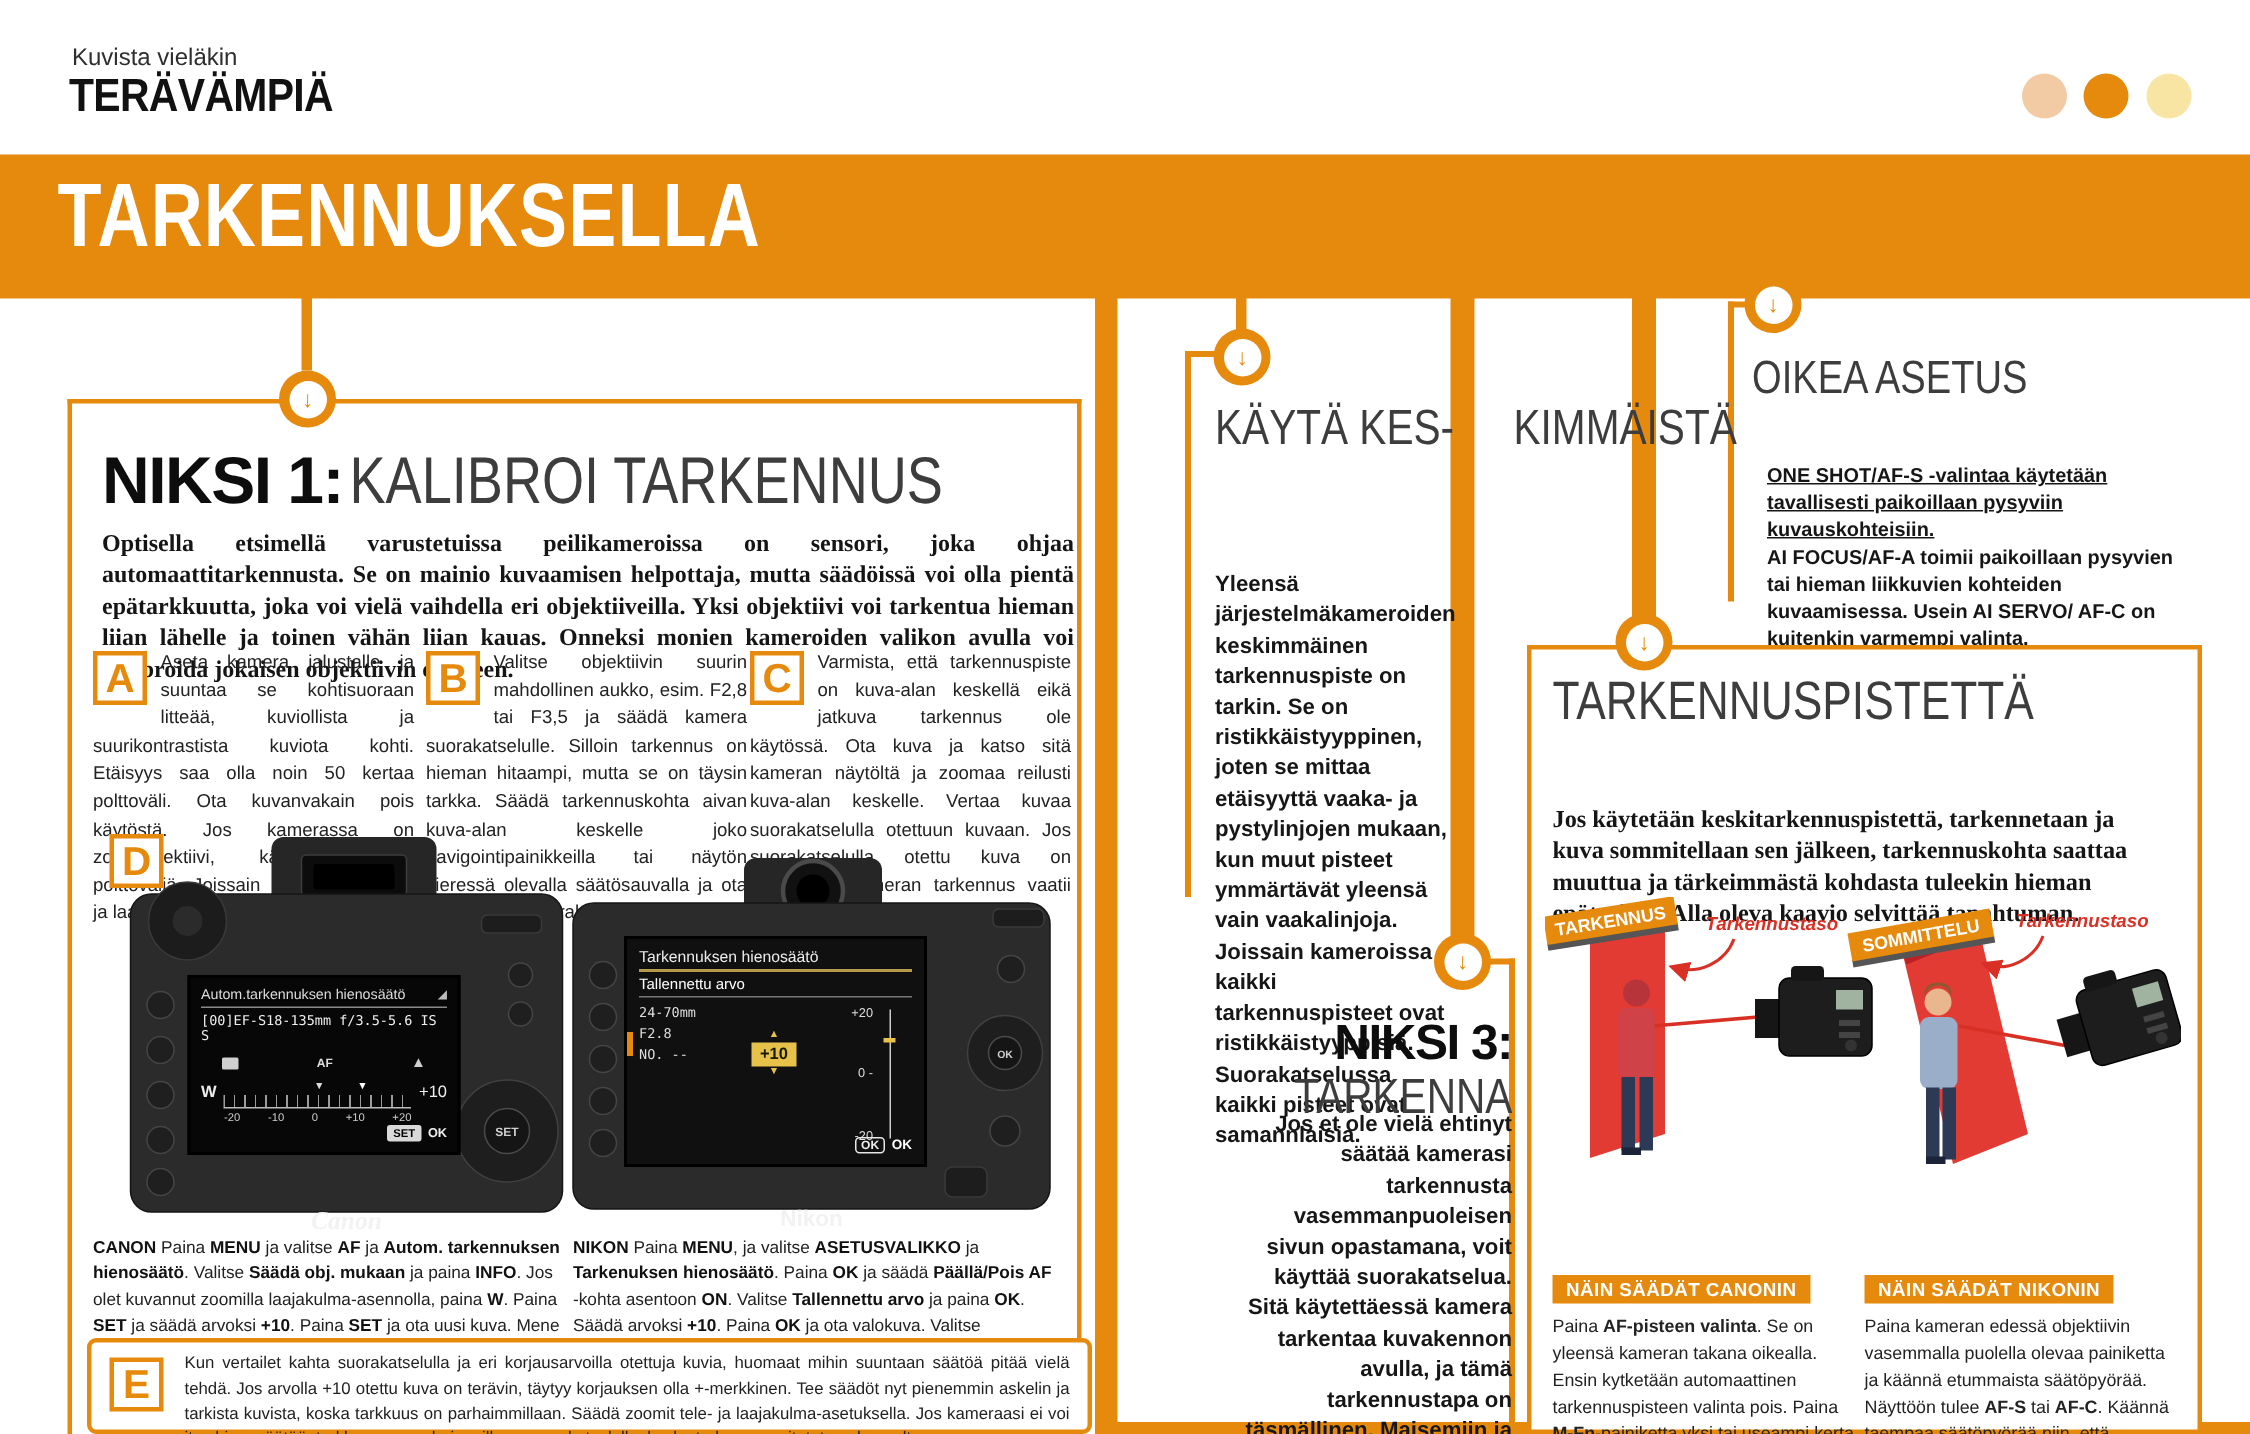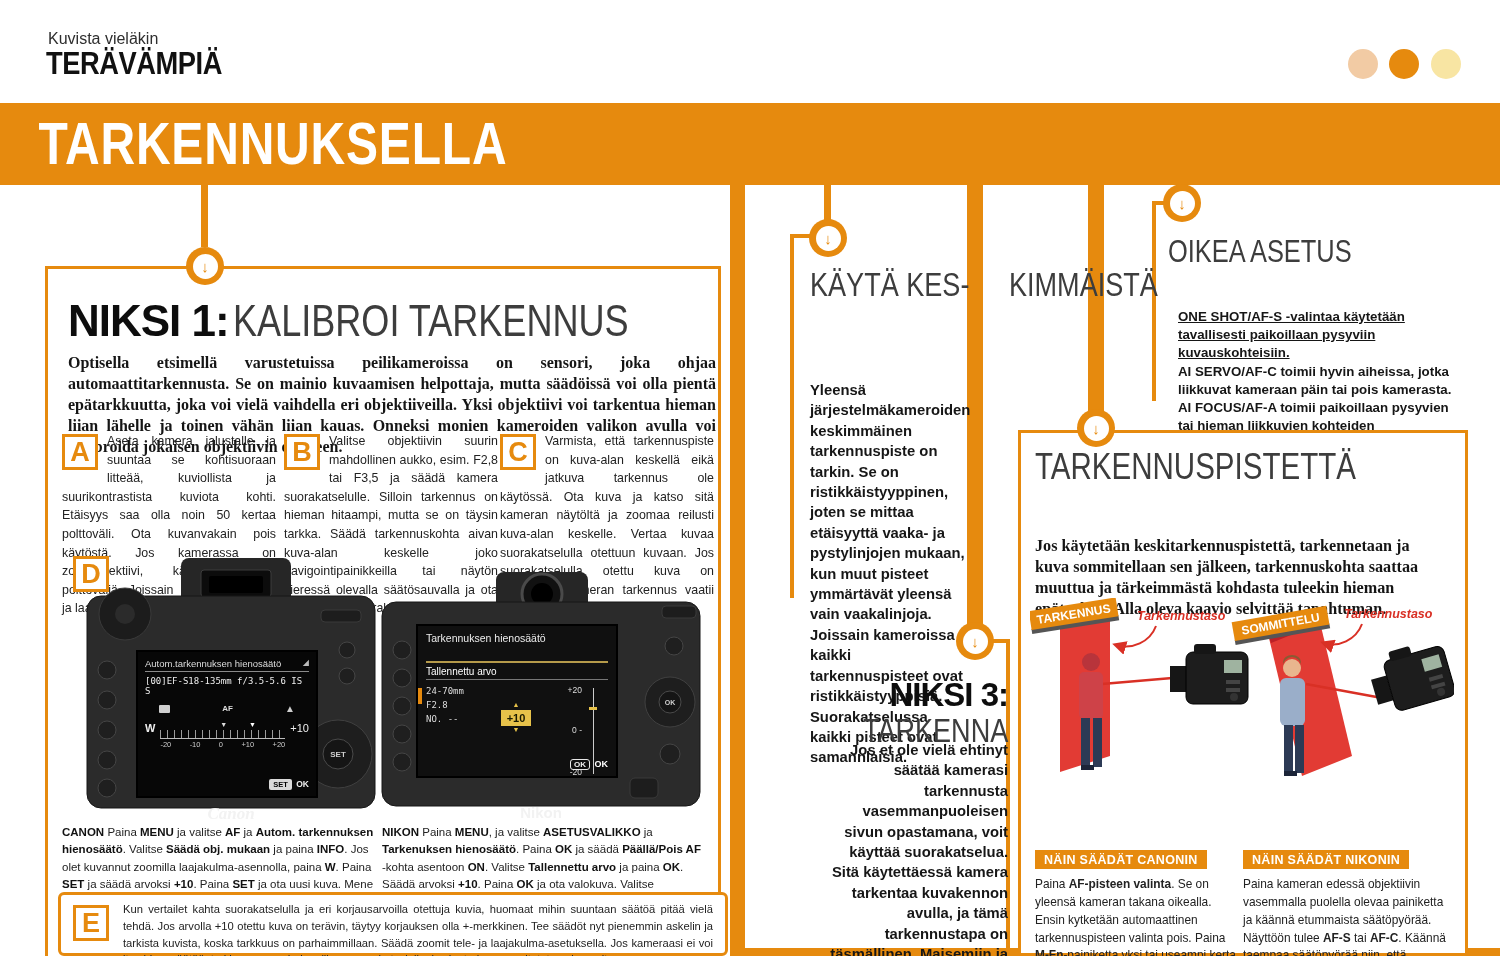--- a/index.html
+++ b/index.html
@@ -3,21 +3,21 @@
 <meta charset="utf-8">
 <style>
   html,body{margin:0;padding:0;background:#ffffff;}
   #page{position:relative;width:1500px;height:956px;background:#fff;overflow:hidden;
         font-family:"Liberation Sans", sans-serif;color:#1a1a1a;}
   .abs{position:absolute;}
   
   .kicker{font-size:16px;color:#2e2e2e;}
   .kicker-title{font-size:31px;font-weight:800;letter-spacing:-.5px;color:#111;
     display:inline-block;transform:scaleX(.88);transform-origin:0 50%;}
-  .banner{background:#E68A0E;width:1500px;height:82px;}
+  .banner{background:#E68A0E;width:1500px;height:96px;}
   .banner-text{color:#fff;font-size:60px;font-weight:700;line-height:82px;padding-left:48px;
     display:inline-block;transform:scaleX(.8);transform-origin:0 50%;letter-spacing:1px;white-space:nowrap;}
   .dot{width:30px;height:30px;border-radius:50%;display:inline-block;}
   
   .conn{width:38px;height:38px;border-radius:50%;background:#E68A0E;display:flex;align-items:center;justify-content:center;z-index:5;}
   .conn .in{width:25px;height:25px;border-radius:50%;background:#fff;display:flex;align-items:center;justify-content:center;
     color:#E68A0E;font-weight:800;font-size:15px;}
   .oline{background:#E68A0E;}
   
   .obox{border:3px solid #E68A0E;background:#fff;}
@@ -118,21 +118,21 @@
       <circle cx="22" cy="172" r="9" fill="#1f1f1f" stroke="#454545"></circle>
       <circle cx="22" cy="202" r="9" fill="#1f1f1f" stroke="#454545"></circle>
       <circle cx="22" cy="230" r="9" fill="#1f1f1f" stroke="#454545"></circle>
       <rect x="236" y="52" width="40" height="12" rx="4" fill="#1d1d1d" stroke="#3a3a3a"></rect>
       <circle cx="262" cy="92" r="8" fill="#1f1f1f" stroke="#454545"></circle>
       <circle cx="262" cy="118" r="8" fill="#1f1f1f" stroke="#454545"></circle>
       <circle cx="253" cy="196" r="34" fill="#1e1e1e" stroke="#404040"></circle>
       <circle cx="253" cy="196" r="15" fill="#151515" stroke="#4a4a4a"></circle>
       <text x="253" y="199" font-size="8" fill="#cfcfcf" text-anchor="middle" font-family="Liberation Sans, sans-serif" font-weight="bold">SET</text>
     </svg>
-    <div class="lcd" style="left:51px;top:92px;width:182px;height:148px;padding:6px 7px;">
+    <div class="lcd" style="left:40px;top:92px;width:182px;height:120px;padding:6px 7px;">
       <div style="display:flex;justify-content:space-between;border-bottom:1px solid #8a8a8a;padding-bottom:2px;">
         <span class="lcd-sm">Autom.tarkennuksen hienosäätö</span>
         <span style="font-size:8px;color:#bbb;">◢</span>
       </div>
       <div class="mono" style="font-size:9px;color:#eee;margin-top:4px;">[00]EF-S18-135mm f/3.5-5.6 IS S</div>
       <div style="display:flex;justify-content:space-between;margin-top:7px;padding:0 14px;align-items:center;">
         <span style="width:11px;height:8px;background:#cfcfcf;display:inline-block;border-radius:1px;"></span>
         <span style="font-size:8px;color:#ddd;font-weight:bold;">AF</span>
         <span style="font-size:10px;color:#cfcfcf;">▲</span>
       </div>
@@ -176,21 +176,21 @@
       <rect x="282" y="34" width="34" height="12" rx="4" fill="#1d1d1d" stroke="#3a3a3a"></rect>
       <circle cx="294" cy="74" r="9" fill="#1f1f1f" stroke="#454545"></circle>
       <circle cx="290" cy="130" r="25" fill="#1e1e1e" stroke="#404040"></circle>
       <circle cx="290" cy="130" r="11" fill="#151515" stroke="#4a4a4a"></circle>
       <text x="290" y="133" font-size="7" fill="#cfcfcf" text-anchor="middle" font-family="Liberation Sans, sans-serif" font-weight="bold">OK</text>
       <circle cx="290" cy="182" r="10" fill="#1f1f1f" stroke="#454545"></circle>
       <rect x="250" y="206" width="28" height="20" rx="5" fill="#1d1d1d" stroke="#3a3a3a"></rect>
     </svg>
     <div class="lcd" style="left:36px;top:52px;width:202px;height:154px;padding:6px 8px;background:#101010;">
       <div style="position:absolute;left:0;top:62px;width:4px;height:16px;background:#E68A0E;"></div>
-      <div style="font-size:10.5px;color:#ececec;border-bottom:2px solid #b59a4a;padding-bottom:17px;">Tarkennuksen hienosäätö</div>
+      <div style="font-size:10.5px;color:#ececec;border-bottom:2px solid #b59a4a;padding-bottom:2px;">Tarkennuksen hienosäätö</div>
       <div style="font-size:10px;color:#fff;margin-top:3px;border-bottom:1px solid #777;padding-bottom:2px;">Tallennettu arvo</div>
       <div style="display:flex;margin-top:5px;">
         <div class="mono" style="font-size:9px;color:#ddd;line-height:1.55;width:64px;">
           <div>24-70mm</div>
           <div>F2.8</div>
           <div>NO. --</div>
         </div>
         <div style="width:52px;text-align:center;padding-top:16px;">
           <div style="font-size:7px;color:#E7C24A;">▲</div>
           <span class="ylw">+10</span>
@@ -241,21 +241,20 @@
   <div class="abs boldcol" style="left:826px;top:740px;width:182px;font-size:14.8px;line-height:1.38;text-align:right;">Jos et ole vielä ehtinyt säätää kamerasi tarkennusta vasemmanpuoleisen sivun opastamana, voit käyttää suorakatselua. Sitä käytettäessä kamera tarkentaa kuvakennon avulla, ja tämä tarkennustapa on täsmällinen. Maisemiin ja muihin rauhallisiin kohteisiin saa suorakatselulla usein hieman lisää terävyyttä.</div>
 
   <div class="abs conn" style="left:1163px;top:184px;">
       <div class="in">↓</div>
     </div>
   <div class="abs" style="left:1168px;top:236px;white-space:nowrap;">
     <div class="lt" style="font-size:31px;line-height:1.05;">OIKEA ASETUS</div>
   </div>
   <div class="abs boldcol" style="left:1178px;top:308px;width:286px;font-size:13.3px;line-height:1.37;">
     <p style="margin:0;text-decoration:underline;">ONE SHOT/AF-S -valintaa käytetään tavallisesti paikoillaan pysyviin kuvauskohteisiin.</p>
-    <p style="margin:0;">AI SERVO/AF-C toimii hyvin aiheissa, jotka liikkuvat kameraan päin tai pois kamerasta.</p>
     <p style="margin:0;">AI FOCUS/AF-A toimii paikoillaan pysyvien tai hieman liikkuvien kohteiden kuvaamisessa. Usein AI SERVO/ AF-C on kuitenkin varmempi valinta.</p>
   </div>
 
   <div class="abs obox" style="left:1018px;top:430px;width:444px;height:520px;"></div>
   <div class="abs conn" style="left:1077px;top:409px;">
       <div class="in">↓</div>
     </div>
 
   <div class="abs" style="left:1035px;top:448px;white-space:nowrap;">
     <div class="lt" style="font-size:36px;line-height:1.05;">TARKENNUSPISTETTÄ</div>

